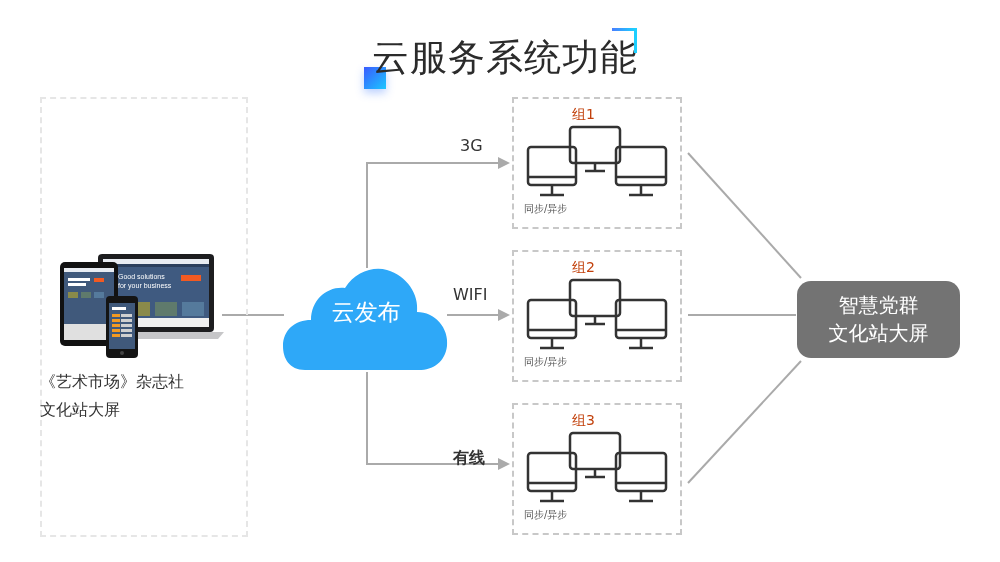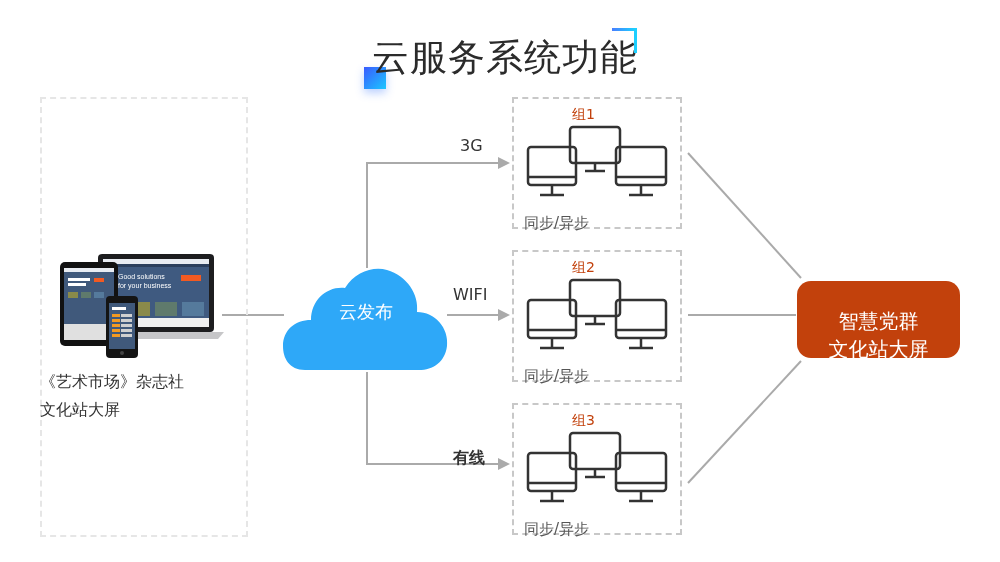--- a/index.html
+++ b/index.html
@@ -11,41 +11,41 @@
     .accent-corner { position: absolute; left: 612px; top: 28px; width: 22px; height: 22px; border-top: 3px solid #2db5ff; border-right: 3px solid #2db5ff; border-image: linear-gradient(90deg, #4a7bff, #1cd1ff) 1; }
 
     
     .dash-box { position: absolute; border: 2px dashed #c8c8c8; box-sizing: border-box; }
     .publisher-box { left: 40px; top: 97px; width: 208px; height: 440px; border-color: #e6e6e6; }
     .group-box { left: 512px; width: 170px; height: 132px; }
     .group-1 { top: 97px; }
     .group-2 { top: 250px; }
     .group-3 { top: 403px; text-align: center; }
     .group-label { position: absolute; left: 10px; top: 7px; font-size: 14px; color: #c2410c; margin-left: 48px; }
-    .group-sync { position: absolute; left: 10px; top: 103px; font-size: 15px; color: #555; margin-top: 12px; }
+    .group-sync { position: absolute; left: 10px; top: 103px; font-size: 10px; color: #555; }
     .group-icon { position: absolute; left: 12px; top: 26px; width: 145px; height: 76px; }
 
     
     .devices { position: absolute; left: 58px; top: 252px; width: 172px; height: 108px; }
     .publisher-name { position: absolute; left: 40px; top: 368px; width: 208px; text-align: left; font-size: 16px; color: #333; line-height: 28px; }
 
     
     .cloud { position: absolute; left: 283px; top: 266px; width: 166px; height: 106px; }
-    .cloud-text { position: absolute; left: 283px; top: 298px; width: 166px; text-align: center; color: #fff; font-size: 18px; line-height: 28px; }
+    .cloud-text { position: absolute; left: 283px; top: 298px; width: 166px; text-align: center; color: #fff; font-size: 23px; line-height: 28px; }
 
     
     .connectors { position: absolute; left: 0; top: 0; width: 1000px; height: 562px; }
 
     .conn-label { position: absolute; font-size: 16px; color: #333; }
     .lbl-3g { left: 460px; top: 136px; }
     .lbl-wifi { left: 453px; top: 285px; }
     .lbl-wired { left: 453px; top: 448px; font-weight: bold; }
 
     
-    .target { position: absolute; left: 797px; top: 281px; width: 163px; height: 77px; background: #c2410c; border-radius: 14px; color: #fff; text-align: center; font-size: 20px; line-height: 28px; padding-top: 26px; box-sizing: border-box; }
+    .target { position: absolute; left: 797px; top: 281px; width: 163px; height: 77px; background: #737373; border-radius: 14px; color: #fff; text-align: center; font-size: 20px; line-height: 28px; padding-top: 10px; box-sizing: border-box; }
   </style>
 </head>
 <body>
 
 <div class="accent-sq"></div>
 <div class="title">云服务系统功能</div>
 <div class="accent-corner"></div>
 
 <svg class="connectors" viewBox="0 0 1000 562">
   <defs>

